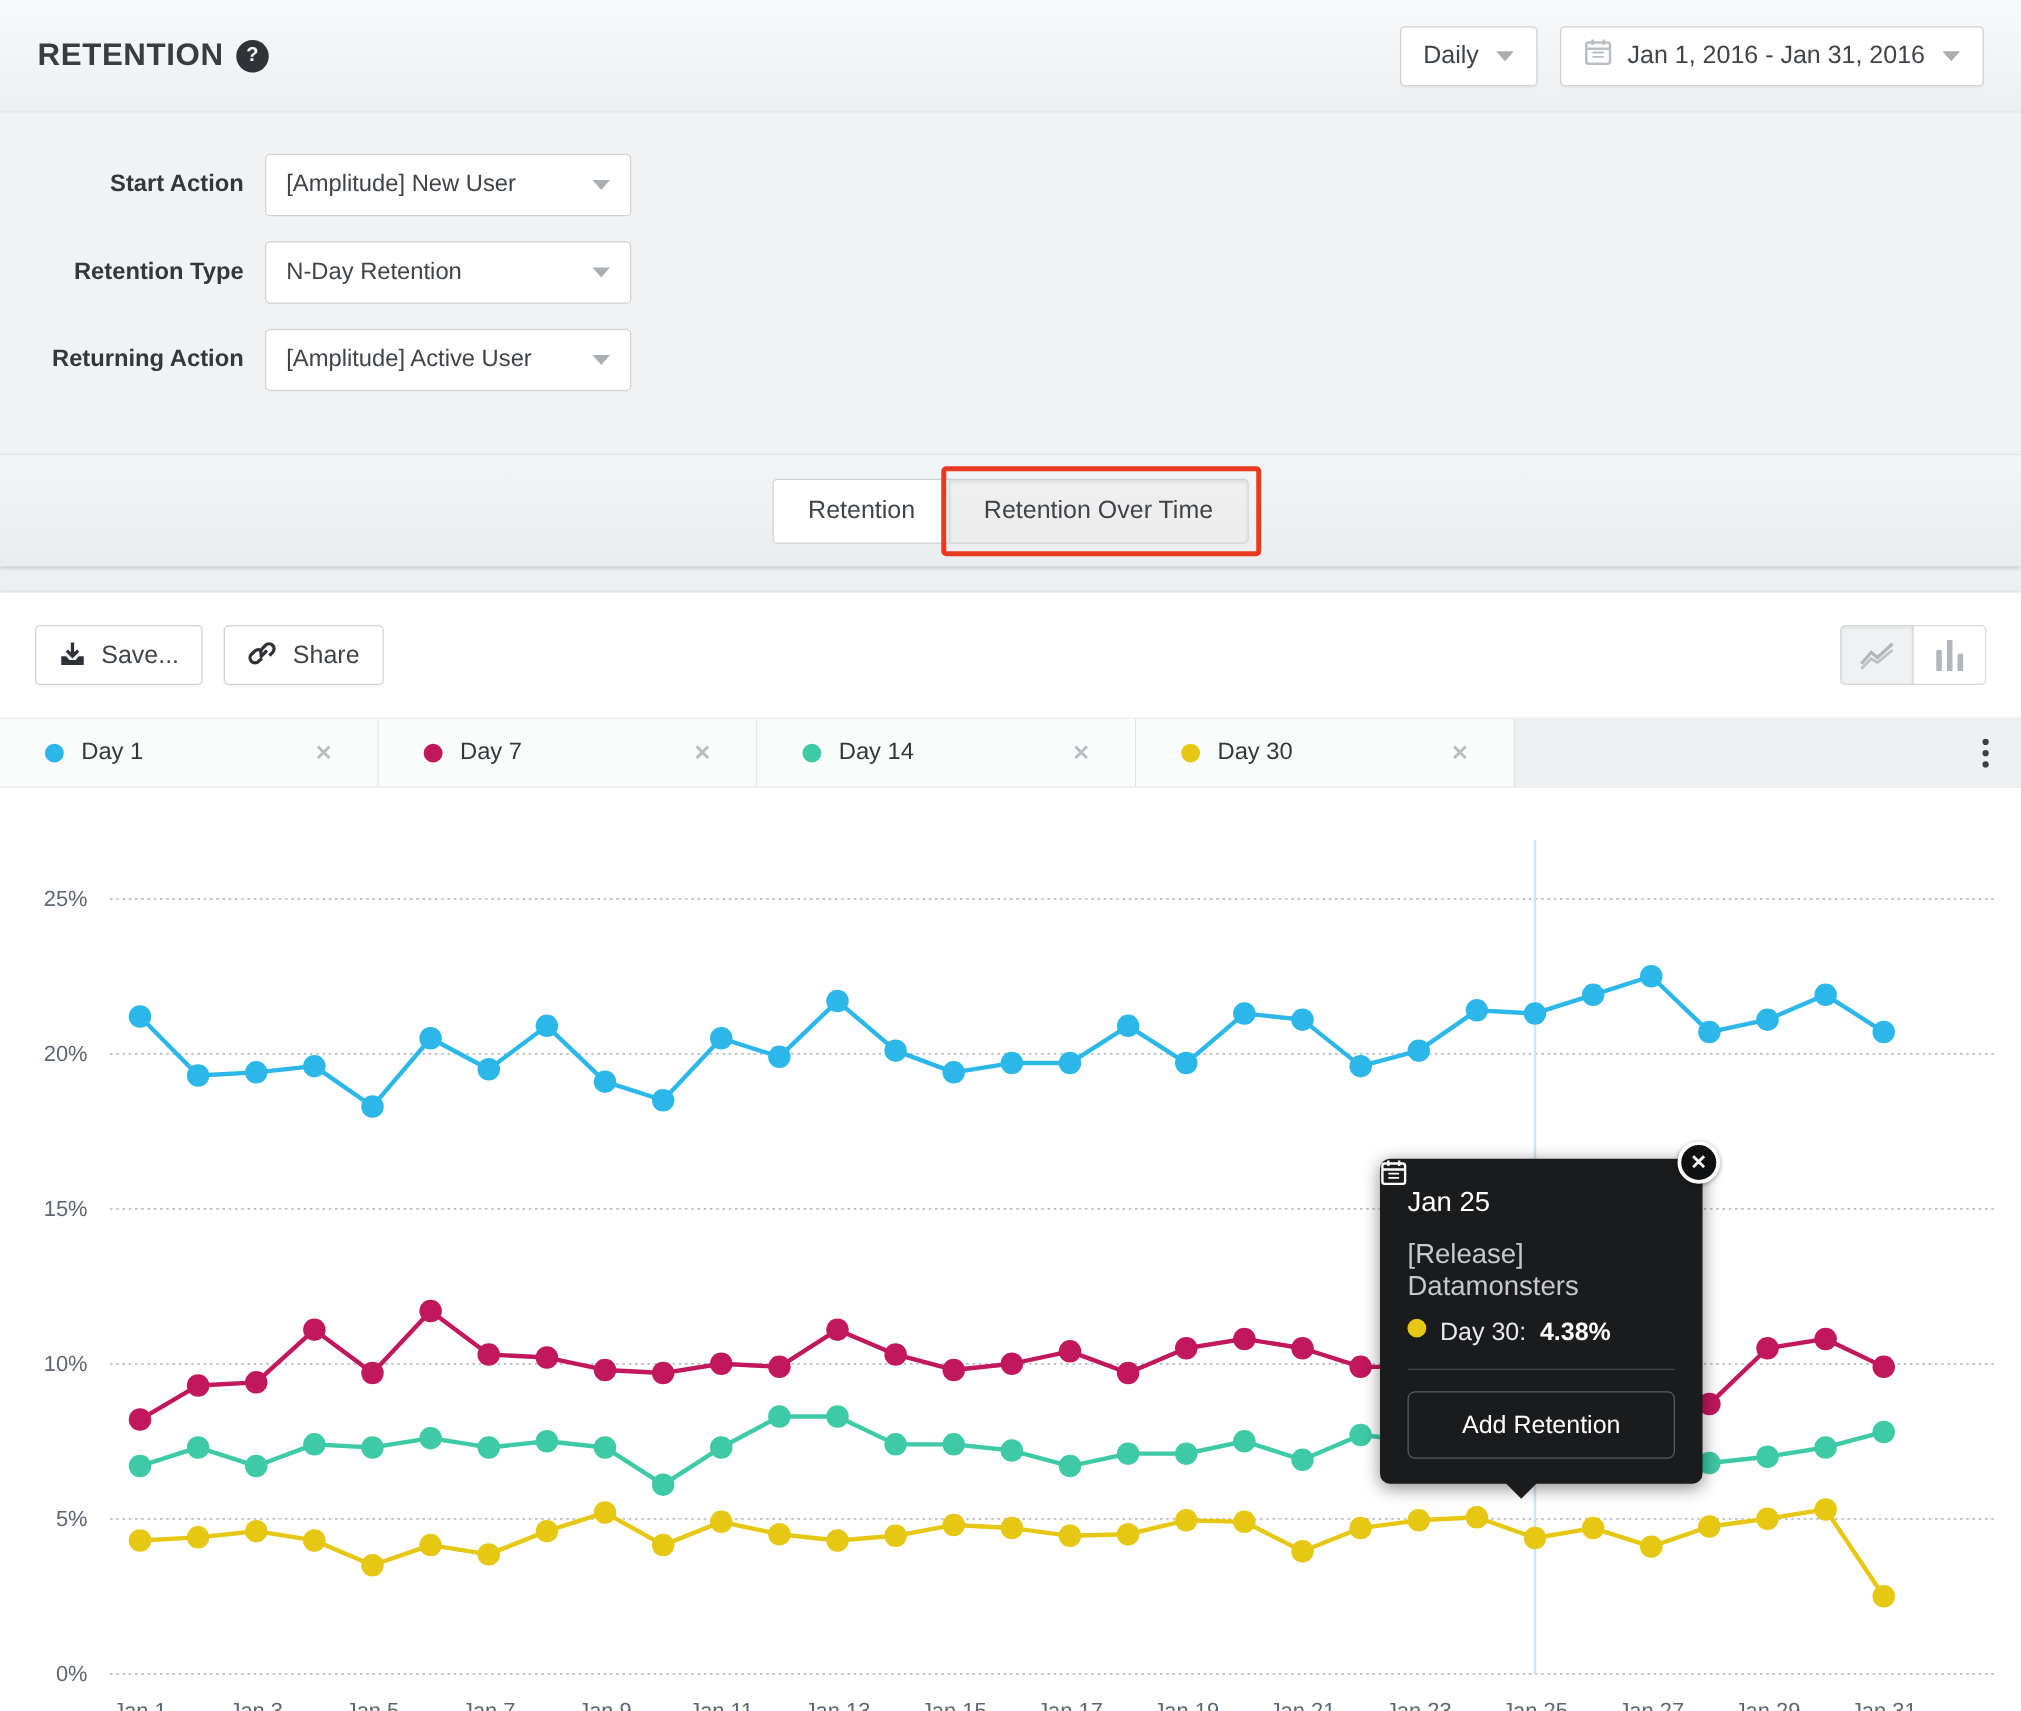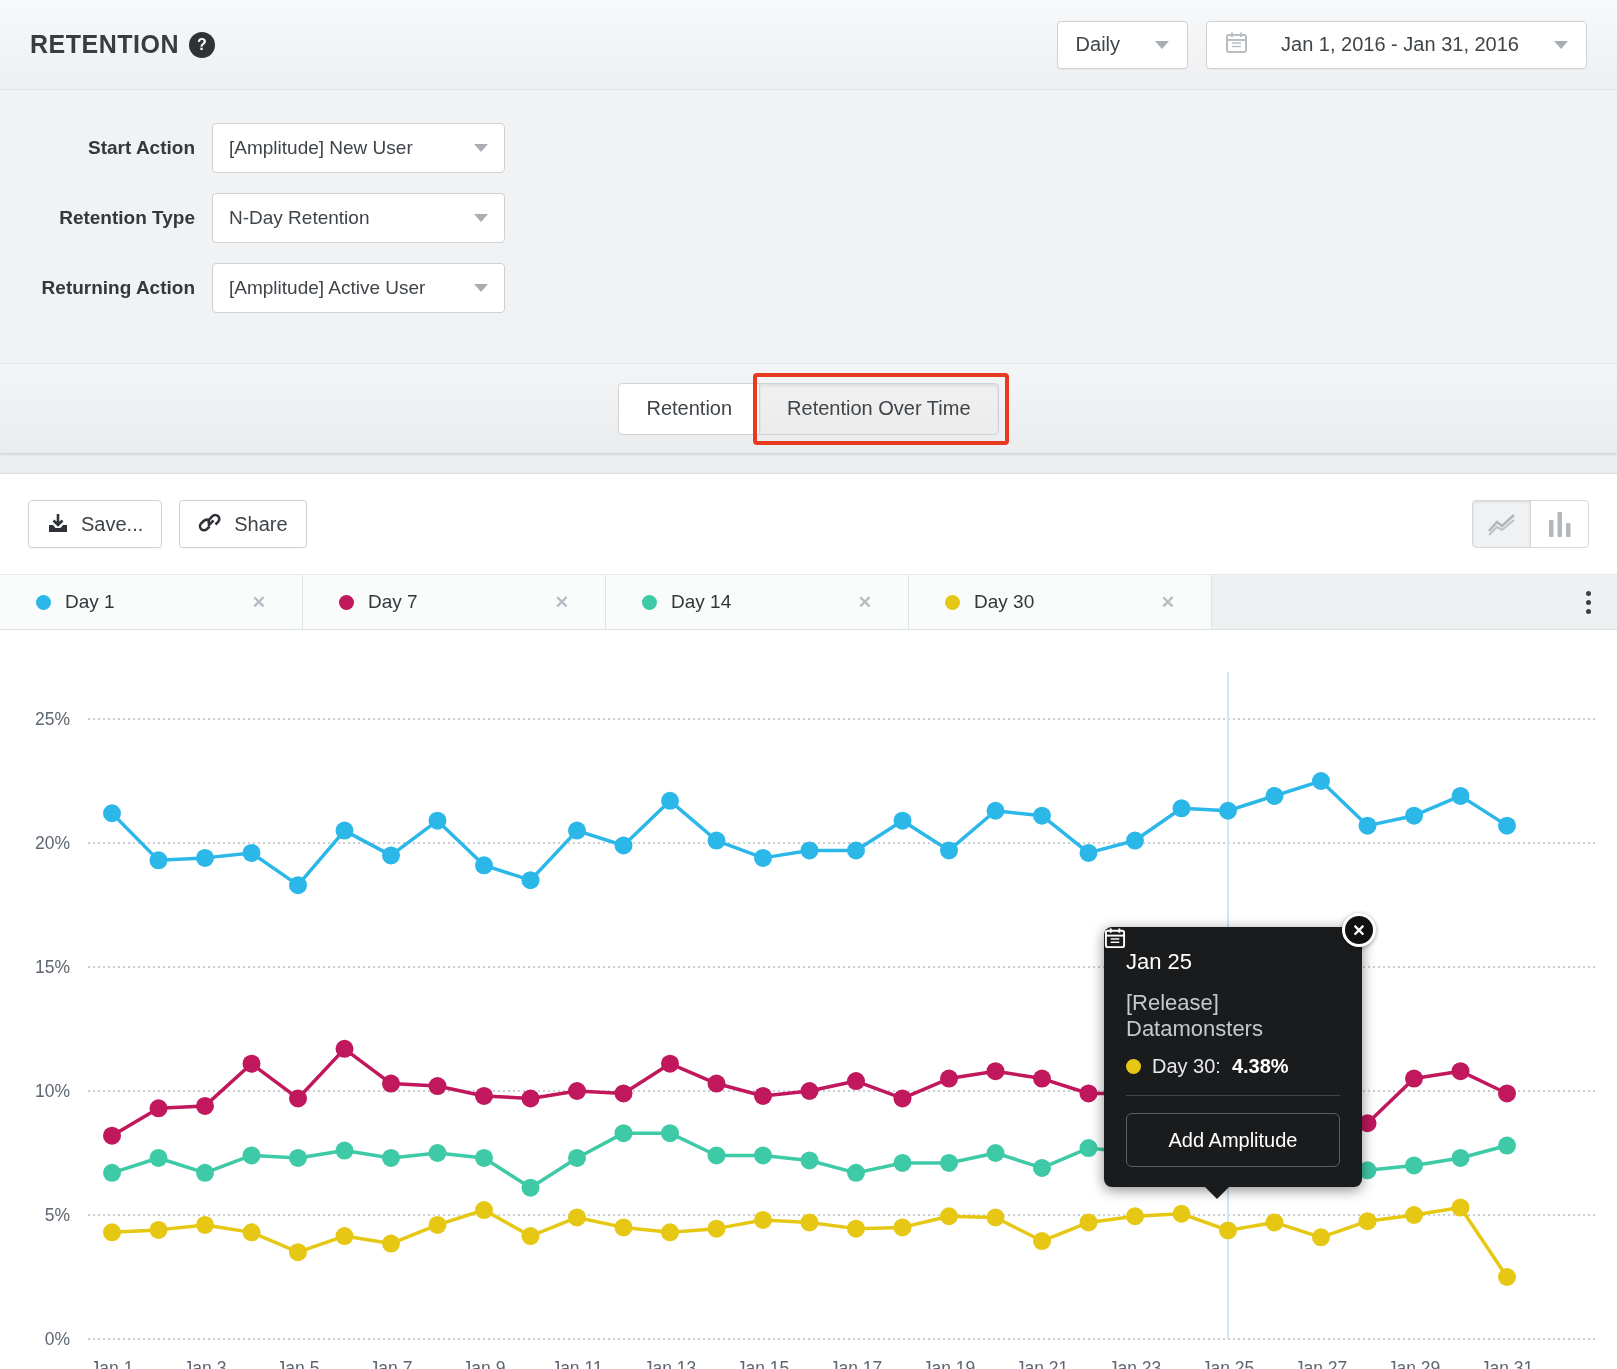--- a/index.html
+++ b/index.html
@@ -10,21 +10,21 @@
   .upper-card { background:#f1f2f4; box-shadow:0 1px 3px rgba(0,0,0,.18); }
   .header { height:90px; display:flex; align-items:center; padding:0 30px;
             background:linear-gradient(#f8f9fa,#edeff0); border-bottom:1px solid #e3e5e7; }
   .page-title { font-size:25px; font-weight:700; letter-spacing:.5px; color:#3a3d40; }
   .help-badge { width:26px; height:26px; border-radius:50%; background:#2f3337; color:#fff;
                 font-size:16px; font-weight:700; display:flex; align-items:center; justify-content:center;
                 margin-left:10px; }
   .header-right { margin-left:auto; display:flex; gap:18px; }
   .btn { background:#fff; border:1px solid #cfd2d5; border-radius:4px; height:48px;
          display:flex; align-items:center; font-size:20px; color:#3f4449; padding:0 18px;
-         box-shadow:0 1px 1px rgba(0,0,0,.04); cursor:pointer;gap:21px; }
+         box-shadow:0 1px 1px rgba(0,0,0,.04); cursor:pointer; }
   .chev { width:0; height:0; border-left:7px solid transparent; border-right:7px solid transparent;
           border-top:8px solid #a9aeb3; margin-left:14px; }
   .date-btn .cal { margin-right:12px; }
 
   
   .form-area { padding:33px 0 30px 0; }
   .form-row { display:flex; align-items:center; margin-bottom:20px;padding-left:10px; }
   .form-label { width:185px; text-align:right; font-size:19px; font-weight:700; color:#34383b; margin-right:17px; }
   .select-box { width:293px; height:50px; background:#fff; border:1px solid #cfd2d5; border-radius:4px;
                 display:flex; align-items:center; justify-content:space-between; padding:0 16px 0 16px;
@@ -67,21 +67,21 @@
 
   
   .chart-wrap { position:relative; height:755px; }
   .chart-wrap svg { position:absolute; left:0; top:0; }
 
   
   .tooltip { position:absolute; left:1104px; top:297px; width:258px; background:#1a1b1d; border-radius:8px;
              padding:22px 22px 20px 22px; color:#fff; box-shadow:0 3px 14px rgba(0,0,0,.45); z-index:5; }
   .tt-date { font-size:22px; margin-bottom:15px; }
   .tt-release { font-size:22px; color:#c6c8ca; margin-bottom:13px; }
-  .tt-valrow { display:flex; align-items:center; gap:11px; font-size:20px; color:#e8e9ea; }
+  .tt-valrow { display:flex; align-items:flex-start; gap:11px; font-size:20px; color:#e8e9ea; }
   .tt-dot { width:15px; height:15px; border-radius:50%; flex:none; }
   .tt-val { font-weight:700; color:#ffffff; }
   .tt-hr { border:none; border-top:1px solid #414345; margin:17px 0; }
   .tt-btn { width:100%; height:54px; background:transparent; border:1px solid #5a5c5e; border-radius:6px;
             color:#fff; font-size:20px; font-family:inherit; display:flex; align-items:center; justify-content:center;
             gap:13px; cursor:pointer; }
   .tt-tail { position:absolute; bottom:-26px; left:99px; width:0; height:0;
              border:14px solid transparent; border-top-color:#1a1b1d; }
   .tt-close { position:absolute; top:-14px; right:-14px; width:34px; height:34px; border-radius:50%;
               background:#101113; border:3px solid #fff; color:#fff; font-size:16px; font-weight:700;
@@ -393,19 +393,19 @@
       <hr class="tt-hr">
       <button class="tt-btn">
         <svg width="22" height="22" viewBox="0 0 23 23" fill="none" stroke="#ffffff" stroke-width="2">
           <rect x="2" y="4" width="19" height="17" rx="2"></rect>
             <line x1="7" y1="1.5" x2="7" y2="6"></line>
           <line x1="16" y1="1.5" x2="16" y2="6"></line>
             <line x1="2" y1="9" x2="21" y2="9"></line>
           <line x1="7" y1="12.5" x2="16" y2="12.5" stroke-width="1.5"></line>
             <line x1="7" y1="16" x2="16" y2="16" stroke-width="1.5"></line>
         </svg>
-        <span>Add Amplitude</span>
+        <span>Add Retention</span>
       </button>
       <span class="tt-tail"></span>
       <span class="tt-close">✕</span>
     </div>
   </div>
 </div>
 
 </body></html>

